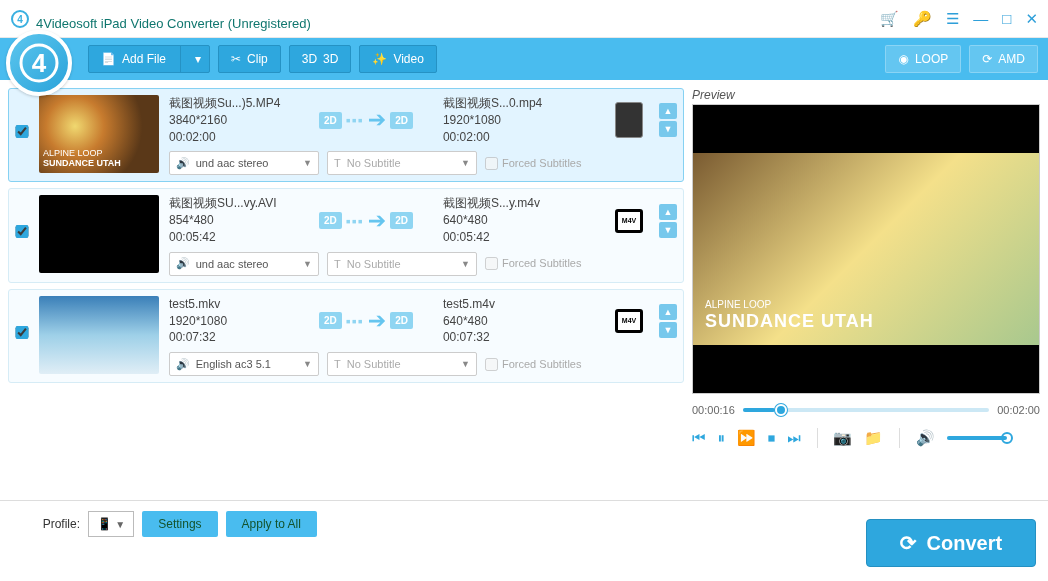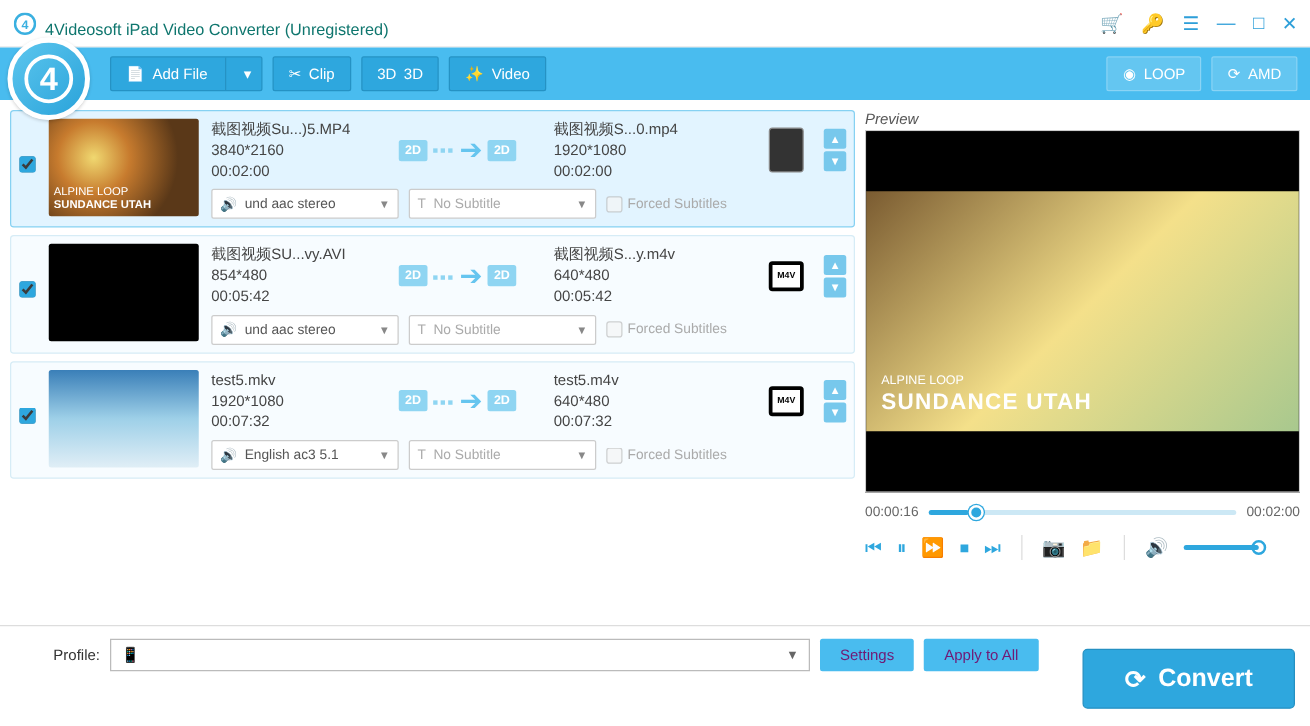--- a/index.html
+++ b/index.html
@@ -53,26 +53,26 @@
 .timeline { display: flex; align-items: center; gap: 8px; margin-top: 10px; font-size: 11px; color: #666;}
 .track { flex: 1; height: 4px; background: #cce8f5; position: relative; border-radius: 2px;}
 .track-fill { position: absolute; left:0; top:0; height:100%; width: 13%; background: #2ea7de; border-radius:2px;}
 .track-thumb { position:absolute; left:13%; top:-4px; width:12px; height:12px; background:#2ea7de; border-radius:50%; border:2px solid #fff; box-shadow:0 0 0 1px #2ea7de;}
 .player-ctrls { display: flex; align-items: center; gap: 12px; margin-top: 12px; color: #2ea7de;}
 .player-ctrls span { cursor:pointer; font-size:15px;}
 .vol-sep { width:1px; height:20px; background:#ddd; margin:0 4px;}
 .vol-track { width:60px; height:4px; background:#cce8f5; position:relative; border-radius:2px;}
 .vol-track::after { content:''; position:absolute; left:0; width:100%; height:100%; background:#2ea7de; border-radius:2px;}
 .vol-thumb { position:absolute; right:-6px; top:-4px; width:12px; height:12px; border-radius:50%; background:#fff; border:2px solid #2ea7de;}
-.bottom { border-top: 1px solid #ddd; padding: 10px 12px; display: flex; flex-direction: column; gap: 8px;}
+.bottom { border-top: 1px solid #ddd; padding: 10px 12px; display: flex; gap: 8px;}
 .brow { display: flex; align-items: center; gap: 8px;}
 .blabel { width: 68px; text-align: right; font-size: 12px; color: #333;}
 .profile-sel { flex: 1; max-width: 560px; height: 26px; border: 1px solid #bbb; background: #fff; display: flex; align-items: center; padding: 0 8px; font-size: 12px; color: #333;}
 .profile-sel .dd-arrow { margin-left:auto; color:#666; font-size:10px;}
-.bbtn { height: 26px; padding: 0 16px; background: #49bcef; color: #701a75; border: none; font-size: 12px; border-radius: 2px; cursor:pointer;}
+.bbtn { height: 26px; padding: 0 16px; background: #49bcef; color: #14532d; border: none; font-size: 12px; border-radius: 2px; cursor:pointer;}
 .dest-input { flex: 1; max-width: 560px; height: 26px; border: 1px solid #bbb; background: #fff; padding: 0 8px; font-size: 12px; color: #333; display:flex; align-items:center;}
 .merge { display: flex; align-items: center; gap: 4px; font-size: 12px; color: #444; margin-left:6px;}
 .convert-btn { position: absolute; right: 12px; bottom: 14px; width: 170px; height: 48px; background: #2ea7de; border: 1px solid #2490c2; color: #fff; font-size: 20px; font-weight: 600; border-radius: 4px; display: flex; align-items: center; justify-content: center; gap: 10px; cursor:pointer;}
 .thumb.leaves { background: radial-gradient(circle at 30% 40%, #f0d870 0%, #c77b2e 30%, #5a3818 70%);}
 .thumb.ice { background: linear-gradient(#3a7fb8,#9ed0e8,#e0eef6);}
 </style>
 </head>
 <body>
 
 <div class="titlebar">

